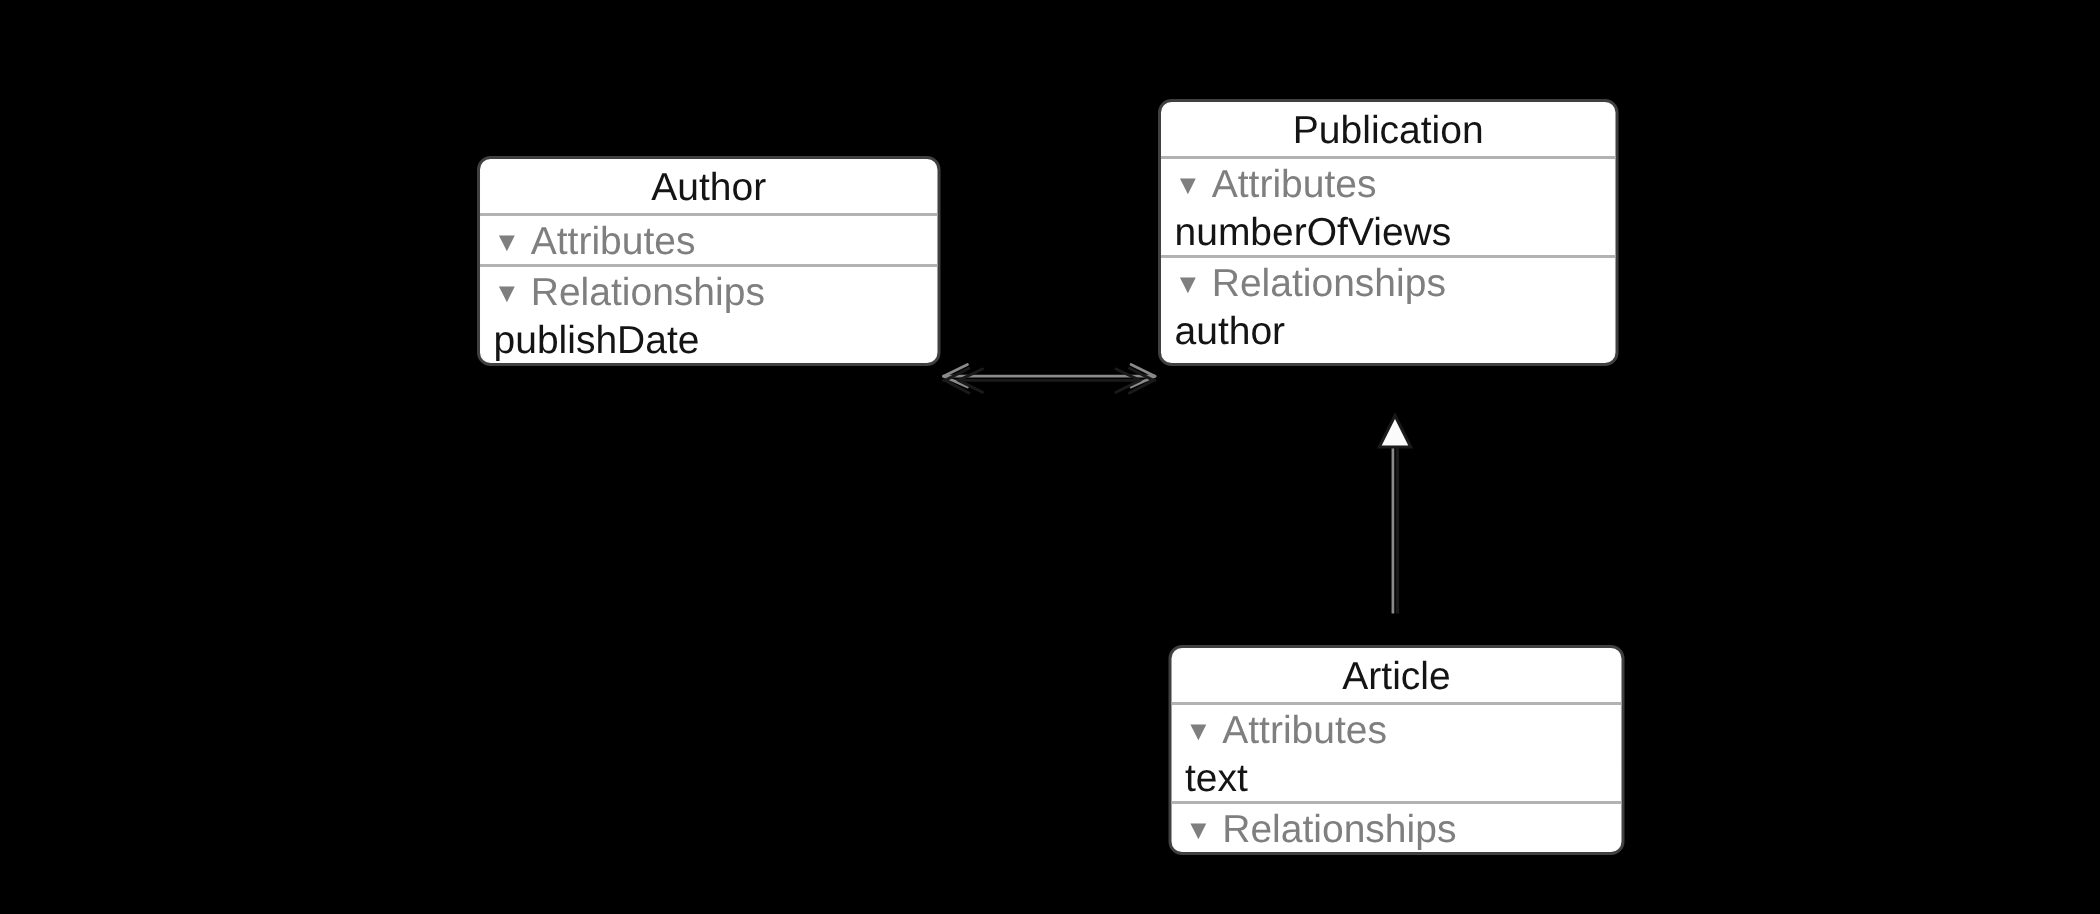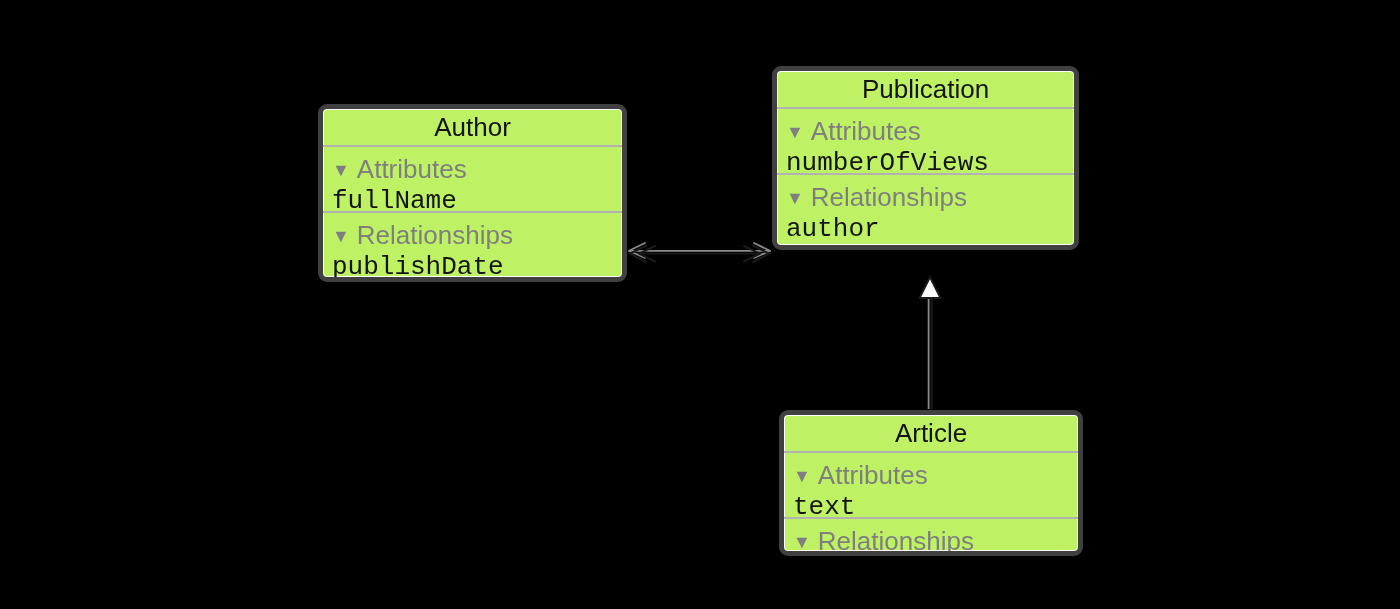--- a/index.html
+++ b/index.html
@@ -18,51 +18,50 @@
   #connectors {
     position: absolute;
     left: 0;
     top: 0;
     width: 1400px;
     height: 609px;
   }
   .entity {
     position: absolute;
     box-sizing: border-box;
-    background: #bef264;
-    border: 5px solid #404040;
+    background: #ffffff;
+    border: 2px solid #404040;
     border-radius: 9px;
     box-shadow: inset 0 0 0 1px #fdfdfd;
     color: #141414;
     overflow: hidden;
   }
   .entity-title {
     height: 36px;
     line-height: 36px;
     text-align: center;
     font-size: 26px;
     color: #141414;
     white-space: nowrap;
   }
   .section {
     border-top: 2px solid #b2b2b2;
   }
   .section-header, .row {
     height: 32px;
-    line-height: 44px;
+    line-height: 32px;
     padding-left: 9px;
     font-size: 26px;
     white-space: nowrap;
   }
   .section-header {
     color: #7f7f7f;
   }
   .row {
     color: #141414;
-    font-family: Liberation Mono, monospace;
   }
   .disclosure {
     display: inline-block;
     font-size: 18px;
     margin-right: 7px;
     color: #7f7f7f;
     transform: translateY(-2px);
   }
 </style>
 </head>
@@ -91,21 +90,20 @@
       <path d="M930,277 L940.5,298 L919.5,298 Z" fill="#fbfbfb" stroke="#1a1a1a" stroke-width="2"></path>
     </g>
   </svg>
 
   <div class="entity" style="left:318px; top:104px; width:309px;">
     <div class="entity-title">Author</div>
     <div class="section">
       <div class="section-header">
         <span class="disclosure">▼</span><span>Attributes</span>
       </div>
-      <div class="row">fullName</div>
     </div>
     <div class="section">
       <div class="section-header">
         <span class="disclosure">▼</span><span>Relationships</span>
       </div>
       <div class="row">publishDate</div>
     </div>
   </div>
 
   <div class="entity" style="left:772px; top:66px; width:307px;">
@@ -117,21 +115,21 @@
       <div class="row">numberOfViews</div>
     </div>
     <div class="section" style="padding-bottom:6px;">
       <div class="section-header">
         <span class="disclosure">▼</span><span>Relationships</span>
       </div>
       <div class="row">author</div>
     </div>
   </div>
 
-  <div class="entity" style="left:779px; top:410px; width:304px;">
+  <div class="entity" style="left:779px; top:430px; width:304px;">
     <div class="entity-title">Article</div>
     <div class="section">
       <div class="section-header">
         <span class="disclosure">▼</span><span>Attributes</span>
       </div>
       <div class="row">text</div>
     </div>
     <div class="section">
       <div class="section-header">
         <span class="disclosure">▼</span><span>Relationships</span>

